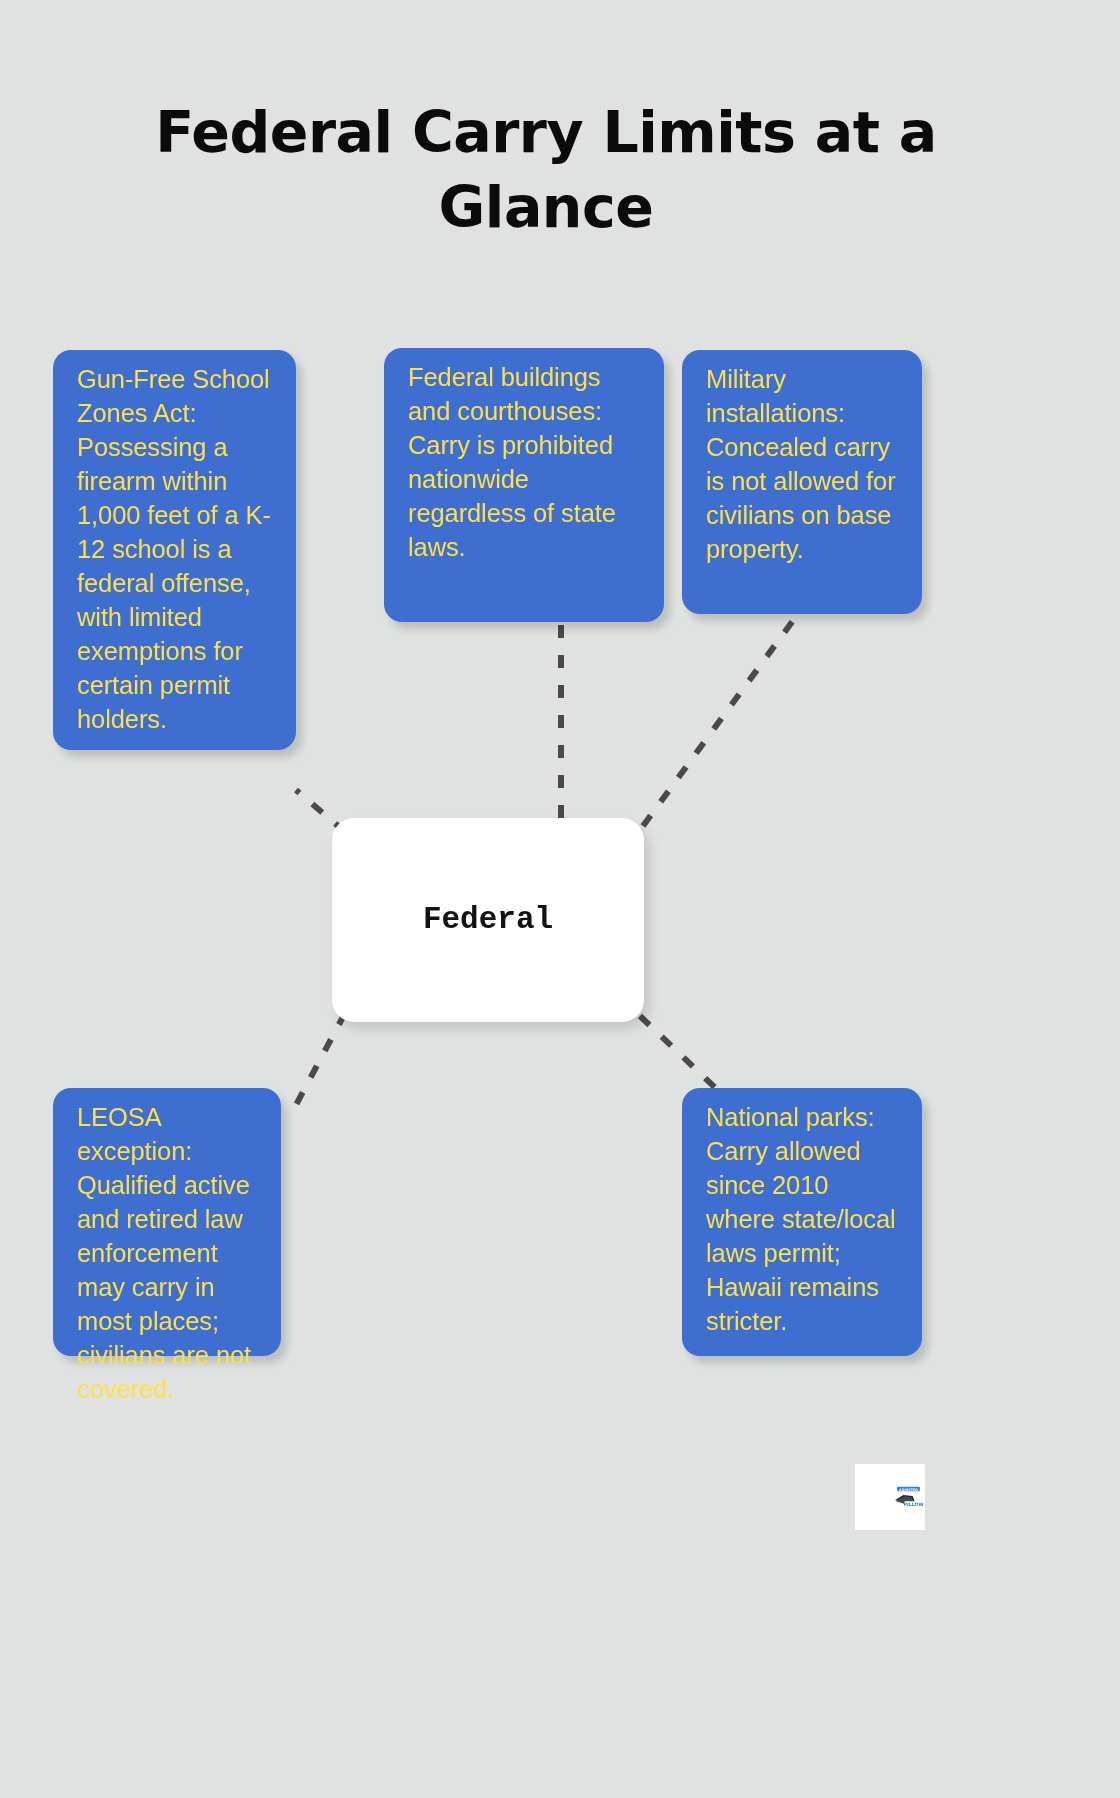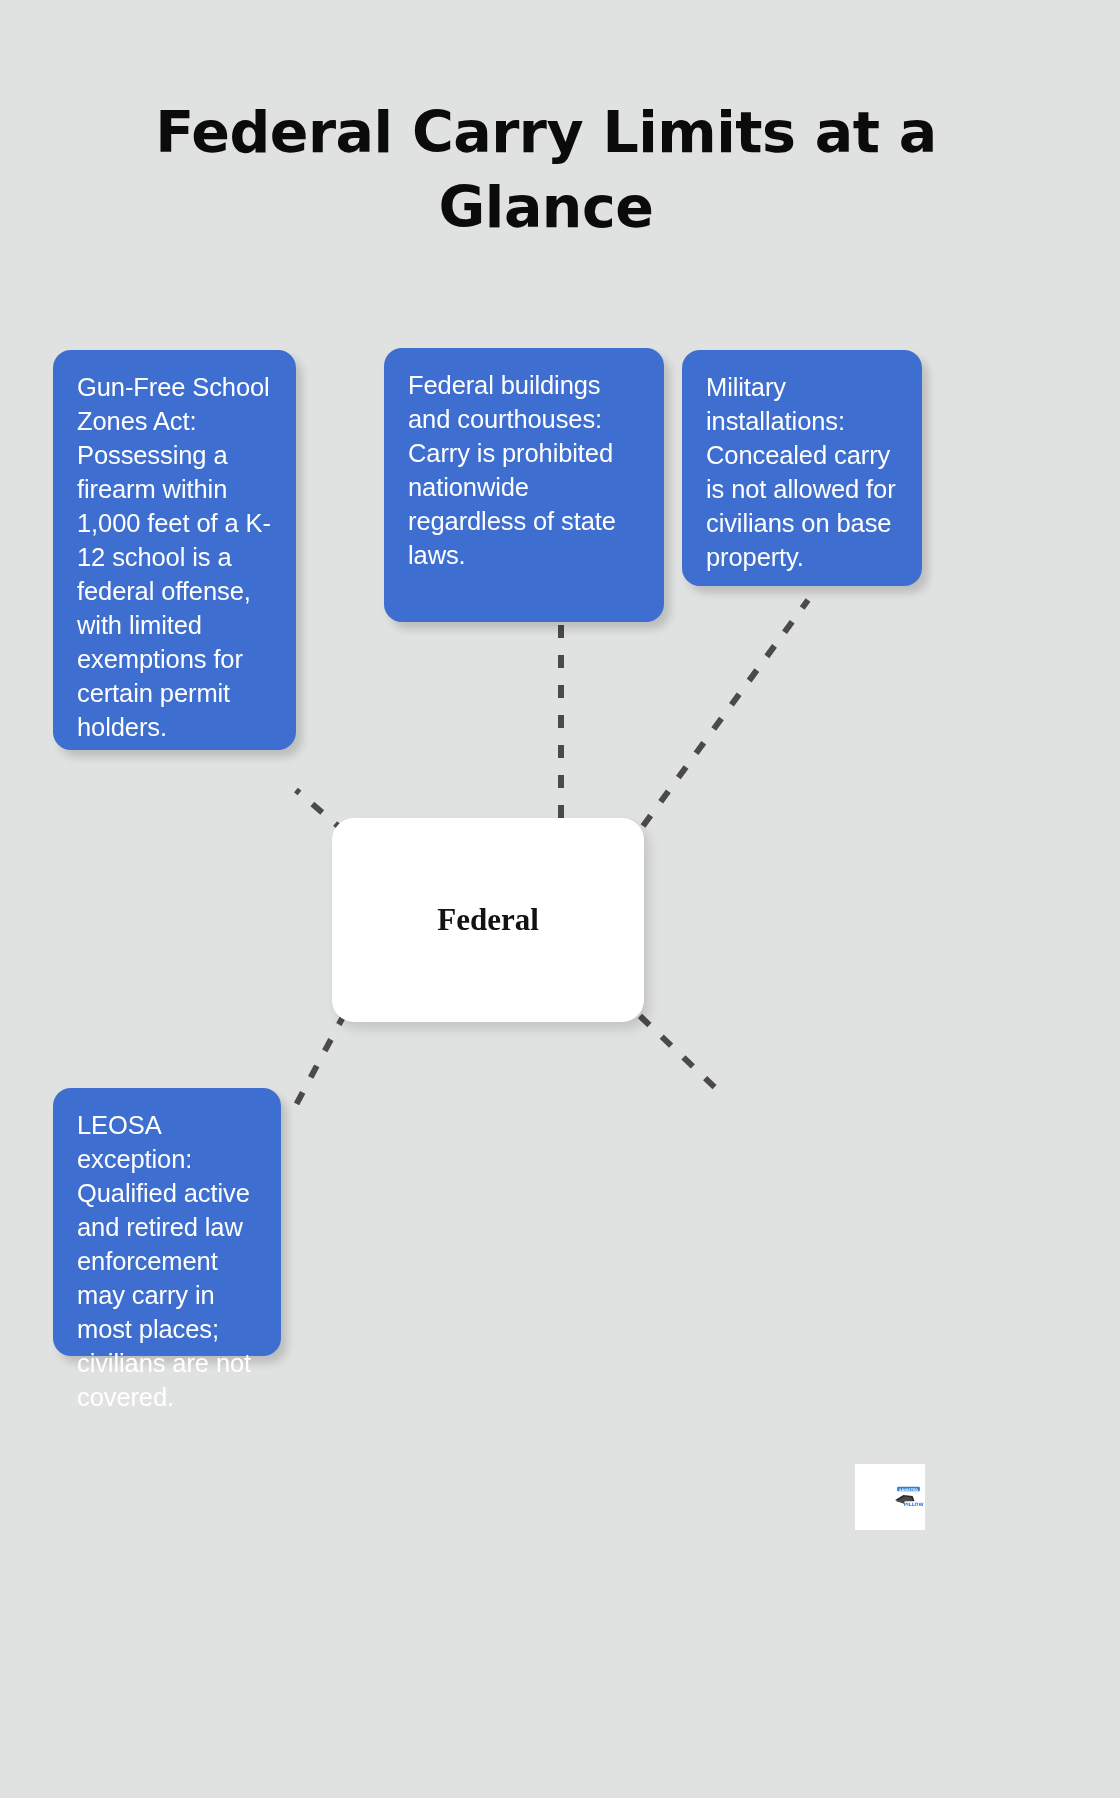--- a/index.html
+++ b/index.html
@@ -49,49 +49,49 @@
 
   
   .node {
     position: absolute;
     border-radius: 18px;
     box-shadow: 6px 7px 9px rgba(0,0,0,0.16);
   }
 
   .node-leaf {
     background: #3d6ed0;
-    color: #ffffff;
-    padding: 20px 22px 22px 24px;
+    color: #fde047;
+    padding: 12px 22px 22px 24px;
     font-size: 25.5px;
     line-height: 1.335;
     font-family: "Liberation Sans", sans-serif;
     font-weight: 400;
     letter-spacing: -0.1px;
   }
 
   .node-center {
     background: #ffffff;
     color: #121212;
     display: flex;
     align-items: center;
     justify-content: center;
     text-align: center;
-    font-family: Liberation Serif, serif;
+    font-family: Liberation Mono, monospace;
     font-weight: bold;
     font-size: 31px;
     line-height: 1.35;
     padding: 0 28px;
     border-radius: 22px;
     box-shadow: 5px 7px 12px rgba(0,0,0,0.13);
   }
 
   
   #node-0 { left: 53px;  top: 350px;  width: 243px; height: 400px; }
   #node-1 { left: 384px; top: 348px;  width: 280px; height: 274px; }
-  #node-2 { left: 682px; top: 350px;  width: 240px; height: 236px; }
+  #node-2 { left: 682px; top: 350px;  width: 240px; height: 264px; }
   #node-3 { left: 53px;  top: 1088px; width: 228px; height: 268px; }
   #node-4 { left: 682px; top: 1088px; width: 240px; height: 268px; }
   #node-center { left: 332px; top: 818px; width: 312px; height: 204px; }
 
   
   .logo-badge {
     position: absolute;
     left: 855px;
     top: 1464px;
     width: 70px;
@@ -135,20 +135,23 @@
   </div>
 
   <div class="node node-leaf" id="node-2">
     <span>Military installations: Concealed carry is not allowed for civilians on base property.</span>
   </div>
 
   <div class="node node-leaf" id="node-3">
     <span>LEOSA exception: Qualified active and retired law enforcement may carry in most places; civilians are not covered.</span>
   </div>
 
+  <div class="node node-leaf" id="node-4">
+    <span>National parks: Carry allowed since 2010 where state/local laws permit; Hawaii remains stricter.</span>
+  </div>
 
   <div class="node node-center" id="node-center">
     <div>
       <div>Federal</div>
     </div>
   </div>
 
   <div class="logo-badge">
     <svg width="64" height="56" viewBox="0 0 64 56" xmlns="http://www.w3.org/2000/svg">
 

